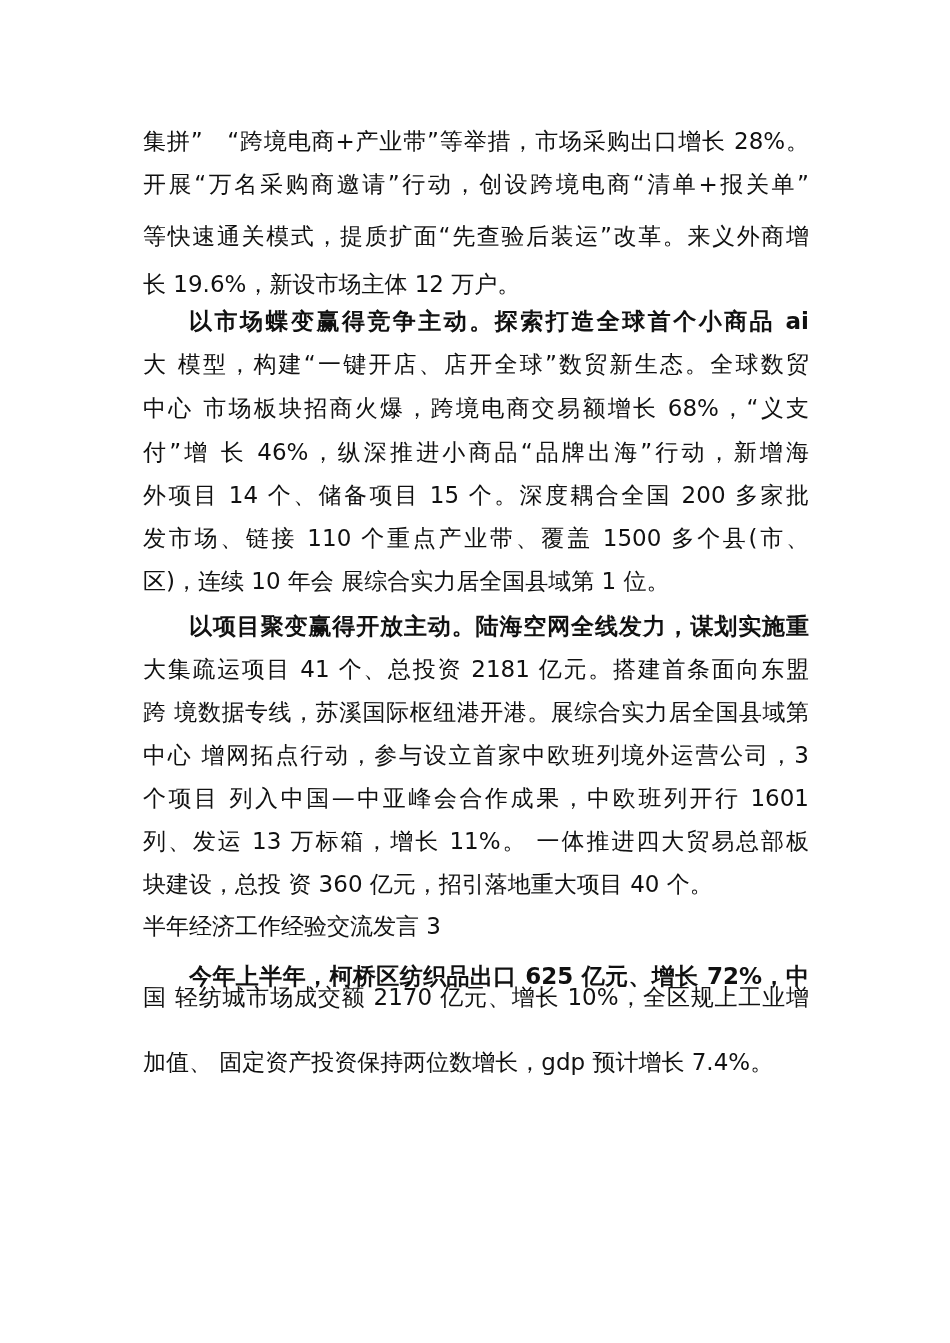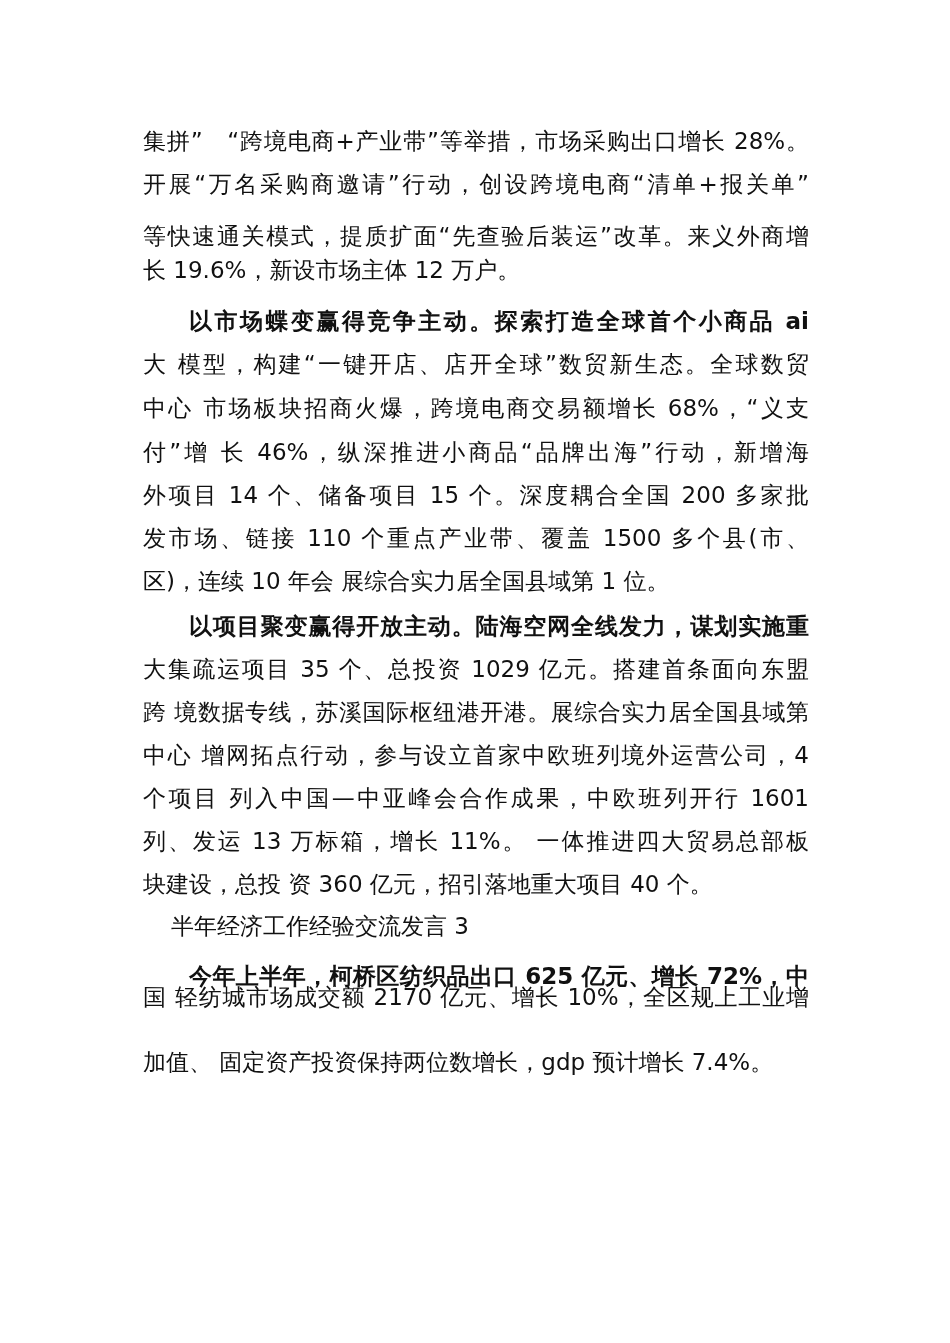--- a/index.html
+++ b/index.html
@@ -16,49 +16,49 @@
       font-size: 23px;
       line-height: 32px;
       color: #111111;
       white-space: nowrap;
       text-align: justify;
       text-align-last: justify;
       letter-spacing: 0px;
     }
     .line.last { text-align-last: left; }
     .line.indent { left: 189px; width: 620px; font-weight: bold; }
-    .line.heading { text-align-last: left; margin-left: 28px; }
+    .line.heading { text-align-last: left; }
   </style>
 </head>
 <body>
 
 <div class="page">
 
   <div>
     <div class="line" style="top:125px">集拼”　“跨境电商+产业带”等举措，市场采购出口增长 28%。</div>
     <div class="line" style="top:168px">开展“万名采购商邀请”行动，创设跨境电商“清单+报关单”</div>
     <div class="line" style="top:220px">等快速通关模式，提质扩面“先查验后装运”改革。来义外商增</div>
-    <div class="line last" style="top:254px">长 19.6%，新设市场主体 12 万户。</div>
+    <div class="line last" style="top:268px">长 19.6%，新设市场主体 12 万户。</div>
   </div>
 
   <div>
     <div class="line indent" style="top:305px">以市场蝶变赢得竞争主动。探索打造全球首个小商品 ai</div>
     <div class="line" style="top:348px">大 模型，构建“一键开店、店开全球”数贸新生态。全球数贸</div>
     <div class="line" style="top:392px">中心 市场板块招商火爆，跨境电商交易额增长 68%，“义支</div>
     <div class="line" style="top:436px">付”增 长 46%，纵深推进小商品“品牌出海”行动，新增海</div>
     <div class="line" style="top:479px">外项目 14 个、储备项目 15 个。深度耦合全国 200 多家批</div>
     <div class="line" style="top:522px">发市场、链接 110 个重点产业带、覆盖 1500 多个县(市、</div>
     <div class="line last" style="top:565px">区)，连续 10 年会 展综合实力居全国县域第 1 位。</div>
   </div>
 
   <div>
     <div class="line indent" style="top:610px">以项目聚变赢得开放主动。陆海空网全线发力，谋划实施重</div>
-    <div class="line" style="top:653px">大集疏运项目 35 个、总投资 1029 亿元。搭建首条面向东盟</div>
+    <div class="line" style="top:653px">大集疏运项目 41 个、总投资 2181 亿元。搭建首条面向东盟</div>
     <div class="line" style="top:696px">跨 境数据专线，苏溪国际枢纽港开港。展综合实力居全国县域第</div>
-    <div class="line" style="top:739px">中心 增网拓点行动，参与设立首家中欧班列境外运营公司，4</div>
+    <div class="line" style="top:739px">中心 增网拓点行动，参与设立首家中欧班列境外运营公司，3</div>
     <div class="line" style="top:782px">个项目 列入中国—中亚峰会合作成果，中欧班列开行 1601</div>
     <div class="line" style="top:825px">列、发运 13 万标箱，增长 11%。 一体推进四大贸易总部板</div>
     <div class="line last" style="top:868px">块建设，总投 资 360 亿元，招引落地重大项目 40 个。</div>
   </div>
 
   <div class="line heading" style="top:910px">半年经济工作经验交流发言 3</div>
 
   <div>
     <div class="line indent" style="top:960px">今年上半年，柯桥区纺织品出口 625 亿元、增长 72%，中</div>
     <div class="line" style="top:981px">国 轻纺城市场成交额 2170 亿元、增长 10%，全区规上工业增</div>

